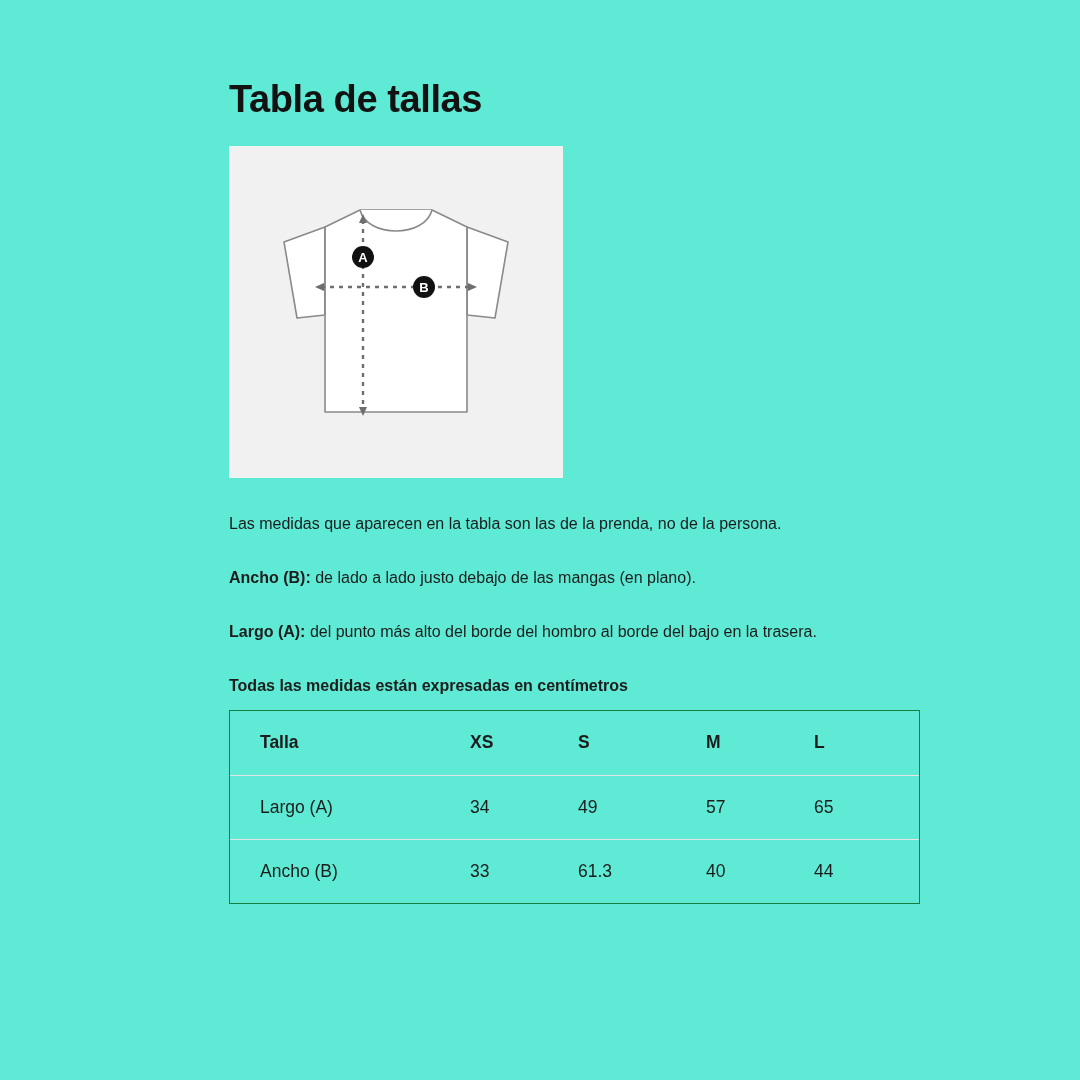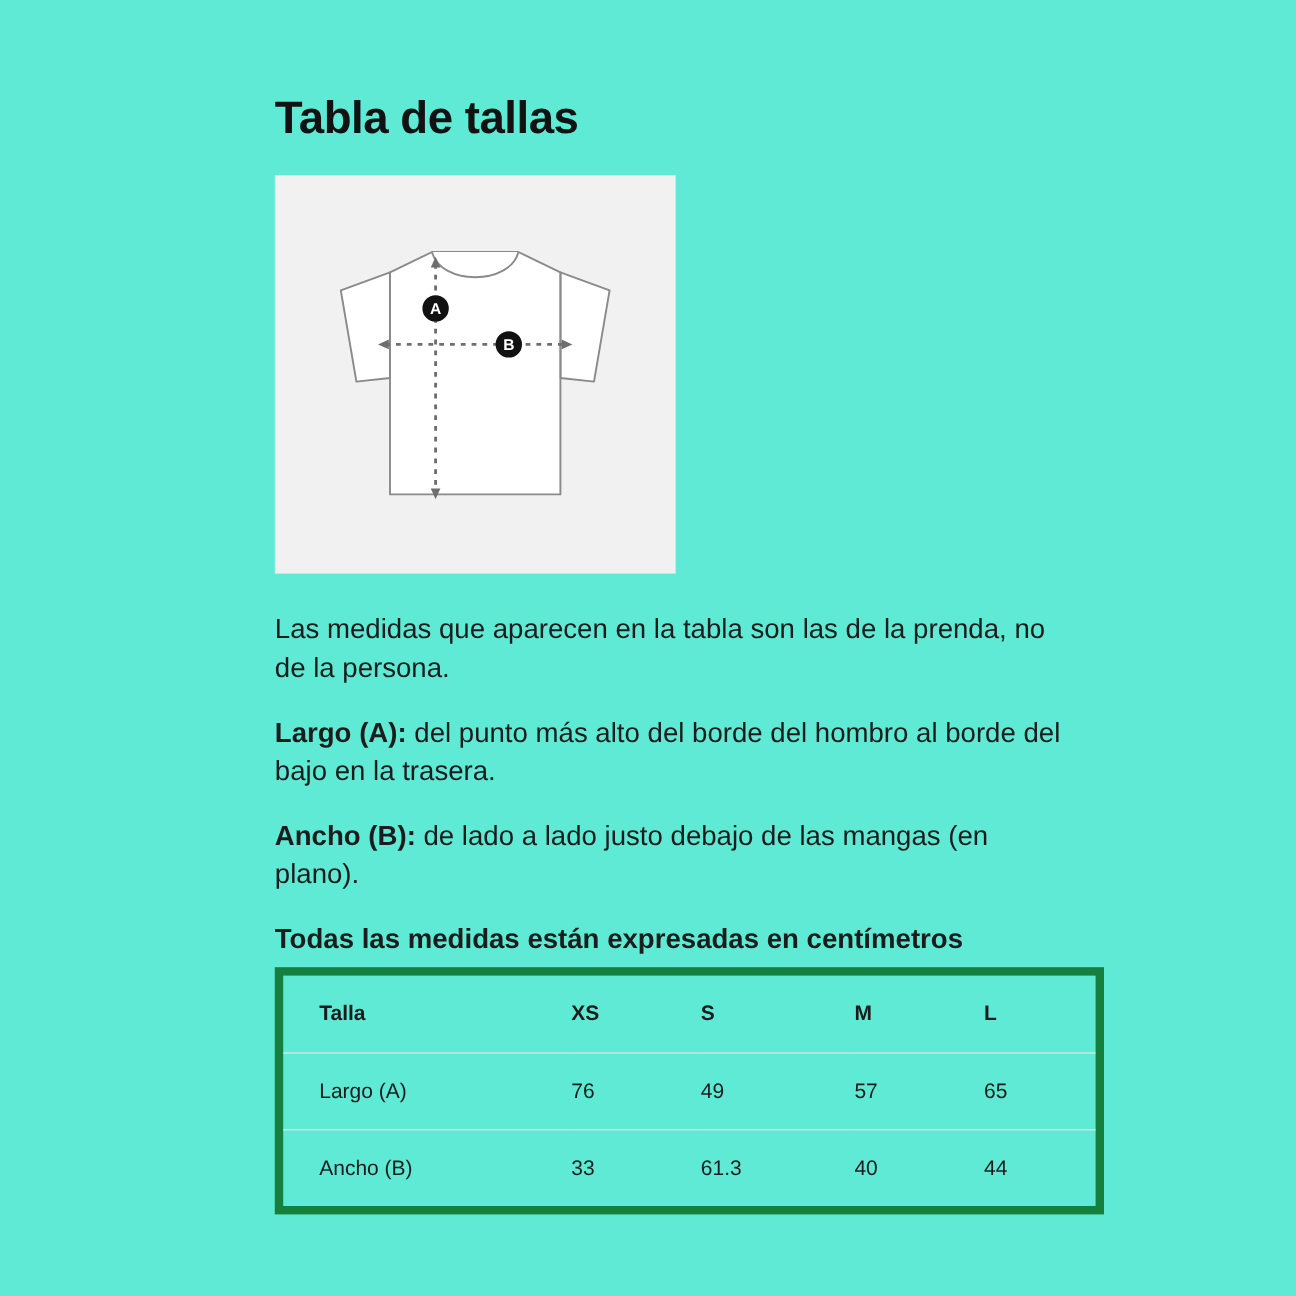--- a/index.html
+++ b/index.html
@@ -46,33 +46,33 @@
     margin-bottom: 30px;
   }
   .diagram-box svg {
     display: block;
     width: 334px;
     height: 332px;
   }
 
   
   .para {
-    font-size: 23px;
+    font-size: 16px;
     line-height: 32px;
     color: #1c1c1c;
     margin-bottom: 22px;
     max-width: 660px;
   }
   .para b, .para strong { font-weight: 700; }
   .para.bold-all { font-weight: 700; margin-bottom: 8px; }
 
   
   .size-table-wrap {
     width: 691px;
-    border: 7px solid #15803d;
+    border: 1px solid #15803d;
     margin-top: 4px;
   }
   table.size-table {
     width: 100%;
     border-collapse: collapse;
     table-layout: fixed;
   }
   table.size-table th,
   table.size-table td {
     text-align: left;
@@ -141,44 +141,44 @@
           <text x="195" y="146" font-family="Liberation Sans, sans-serif" font-size="13" font-weight="700" fill="#ffffff" text-anchor="middle">B</text>
         </g>
       </svg>
     </div>
 
     <p class="para">
       <span>Las medidas que aparecen en la tabla son las de la prenda, no de la persona.</span>
     </p>
 
     <p class="para">
-      <b>Largo (A):</b><span> del punto más alto del borde del hombro al borde del bajo en la trasera.</span>
+      <b>Ancho (B):</b><span> de lado a lado justo debajo de las mangas (en plano).</span>
     </p>
 
     <p class="para">
-      <b>Ancho (B):</b><span> de lado a lado justo debajo de las mangas (en plano).</span>
+      <b>Largo (A):</b><span> del punto más alto del borde del hombro al borde del bajo en la trasera.</span>
     </p>
 
     <p class="para bold-all">Todas las medidas están expresadas en centímetros</p>
 
     <div class="size-table-wrap">
       <table class="size-table">
         <thead>
           <tr>
             <th>Talla</th>
             <th>XS</th>
             <th>S</th>
             <th>M</th>
             <th>L</th>
           </tr>
         </thead>
         <tbody>
           <tr>
             <td>Largo (A)</td>
-            <td>76</td>
+            <td>34</td>
             <td>49</td>
             <td>57</td>
             <td>65</td>
           </tr>
           <tr>
             <td>Ancho (B)</td>
             <td>33</td>
             <td>61.3</td>
             <td>40</td>
             <td>44</td>

